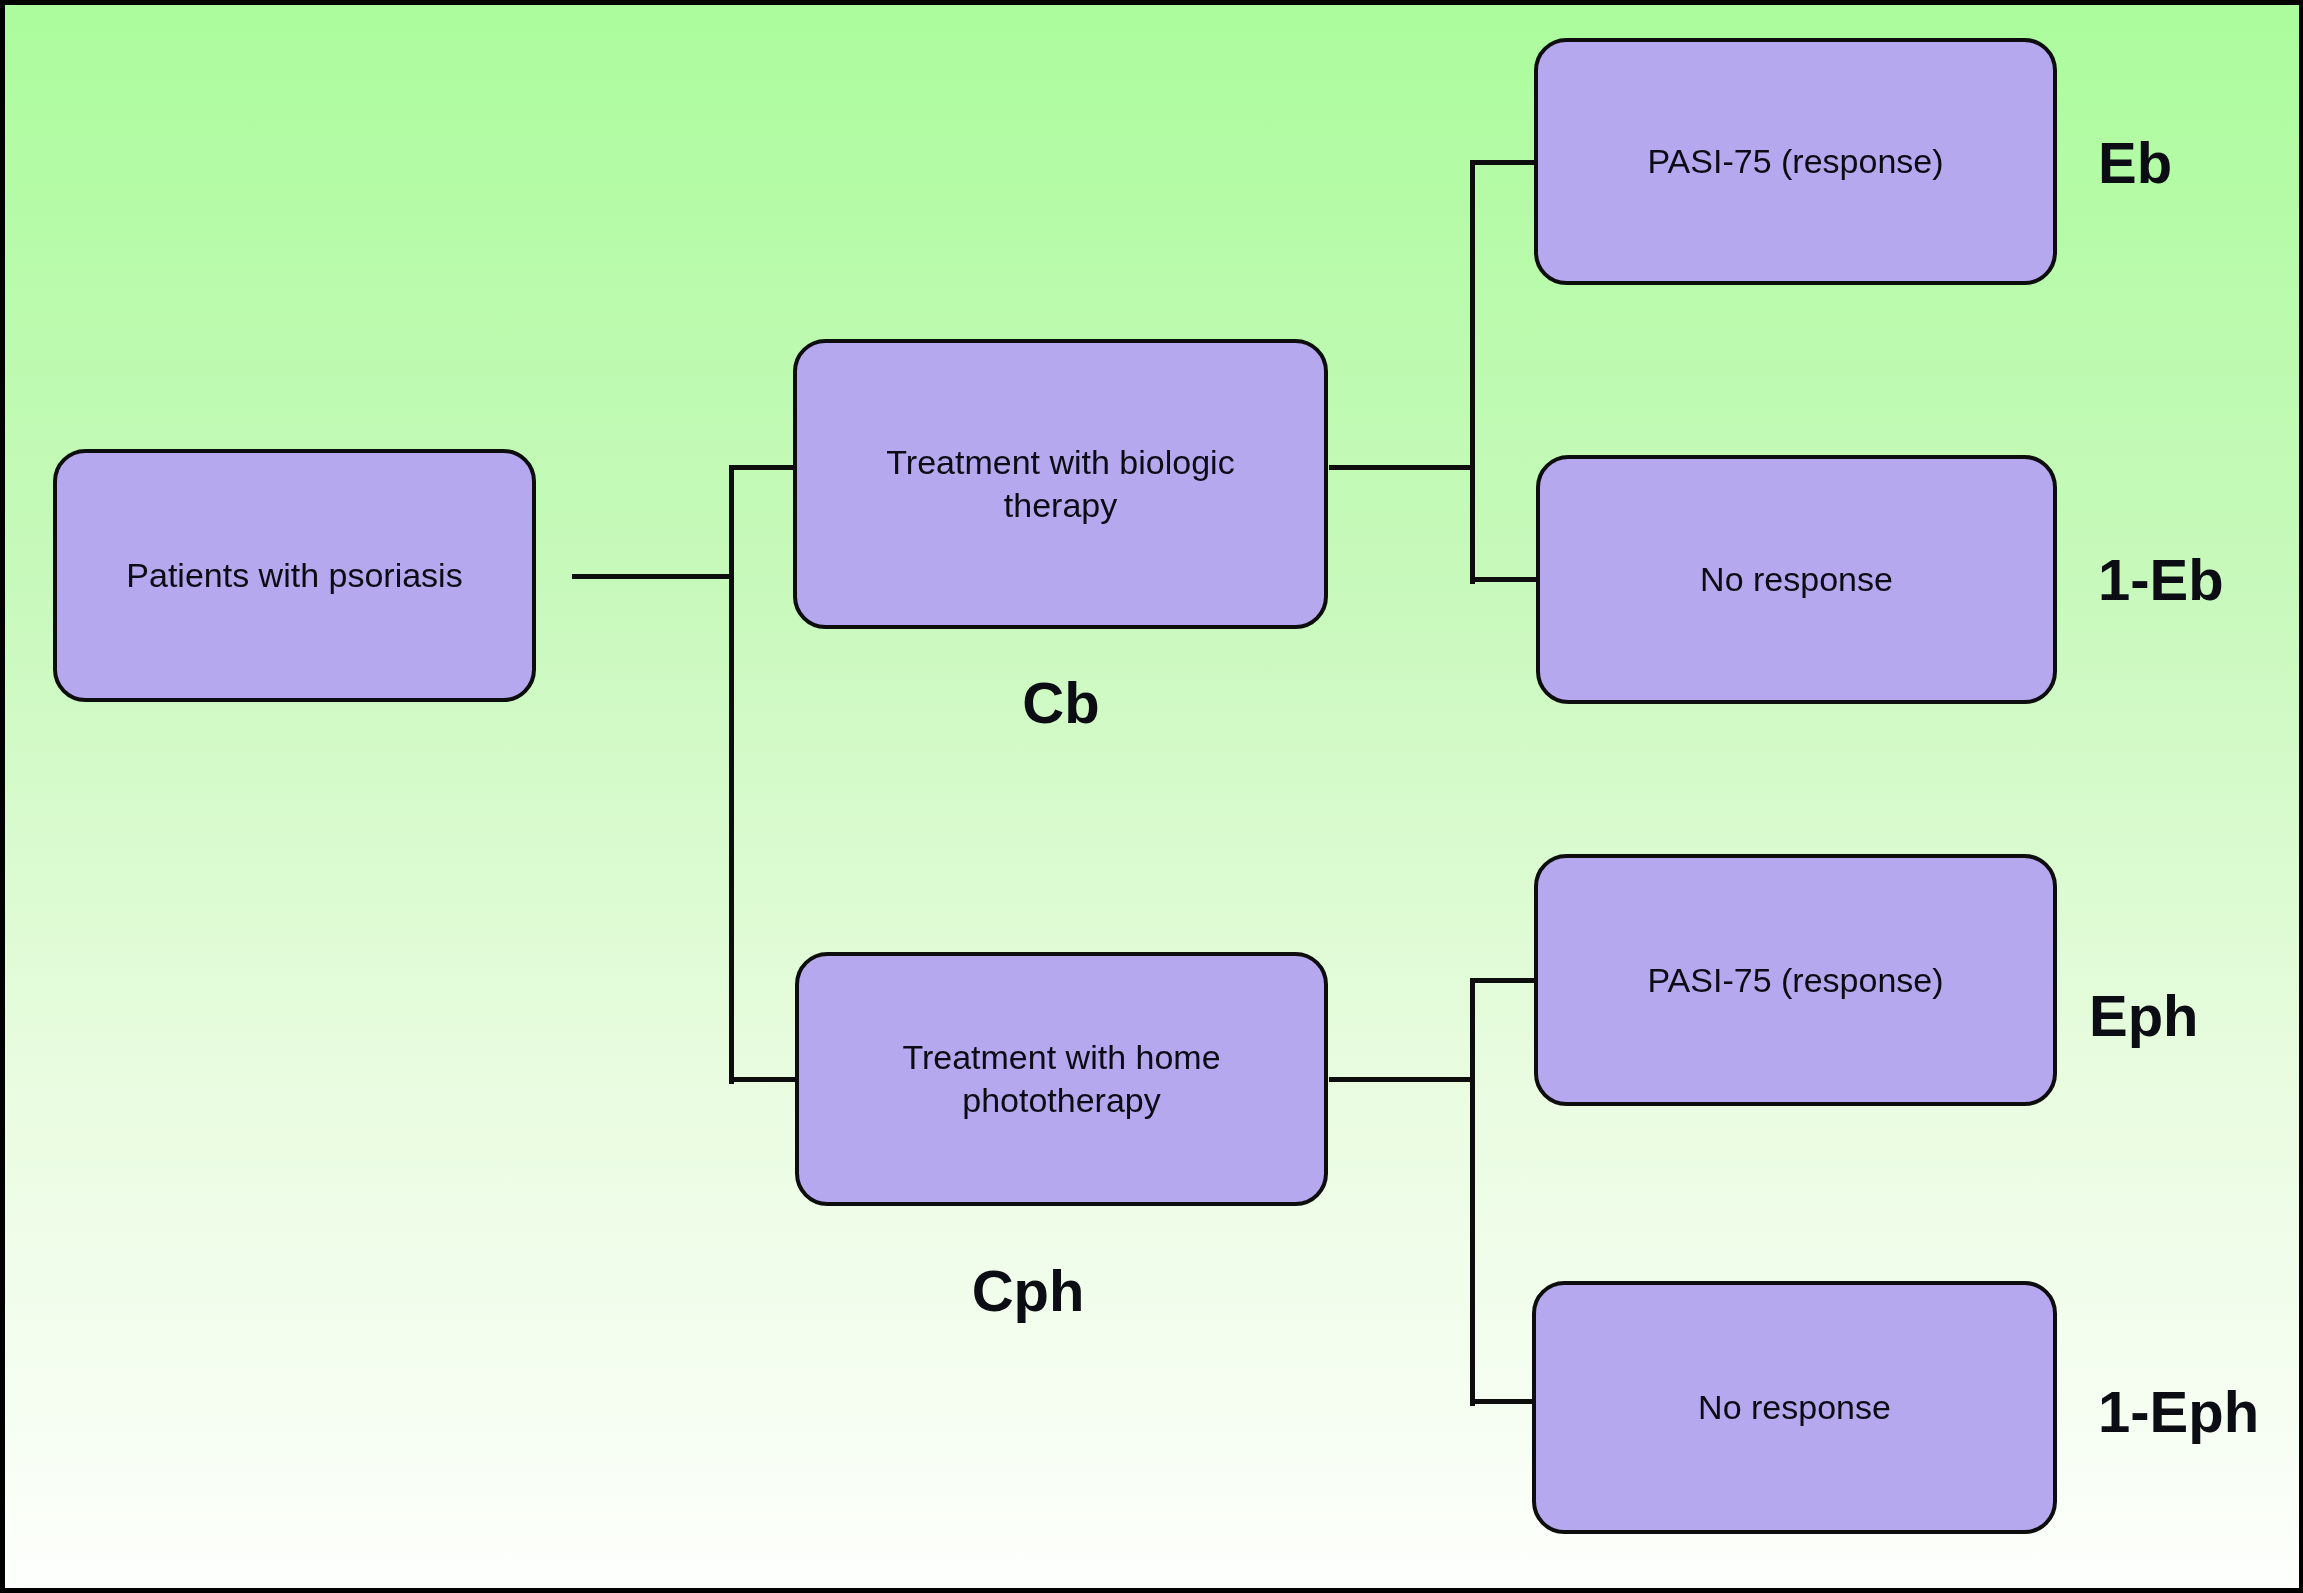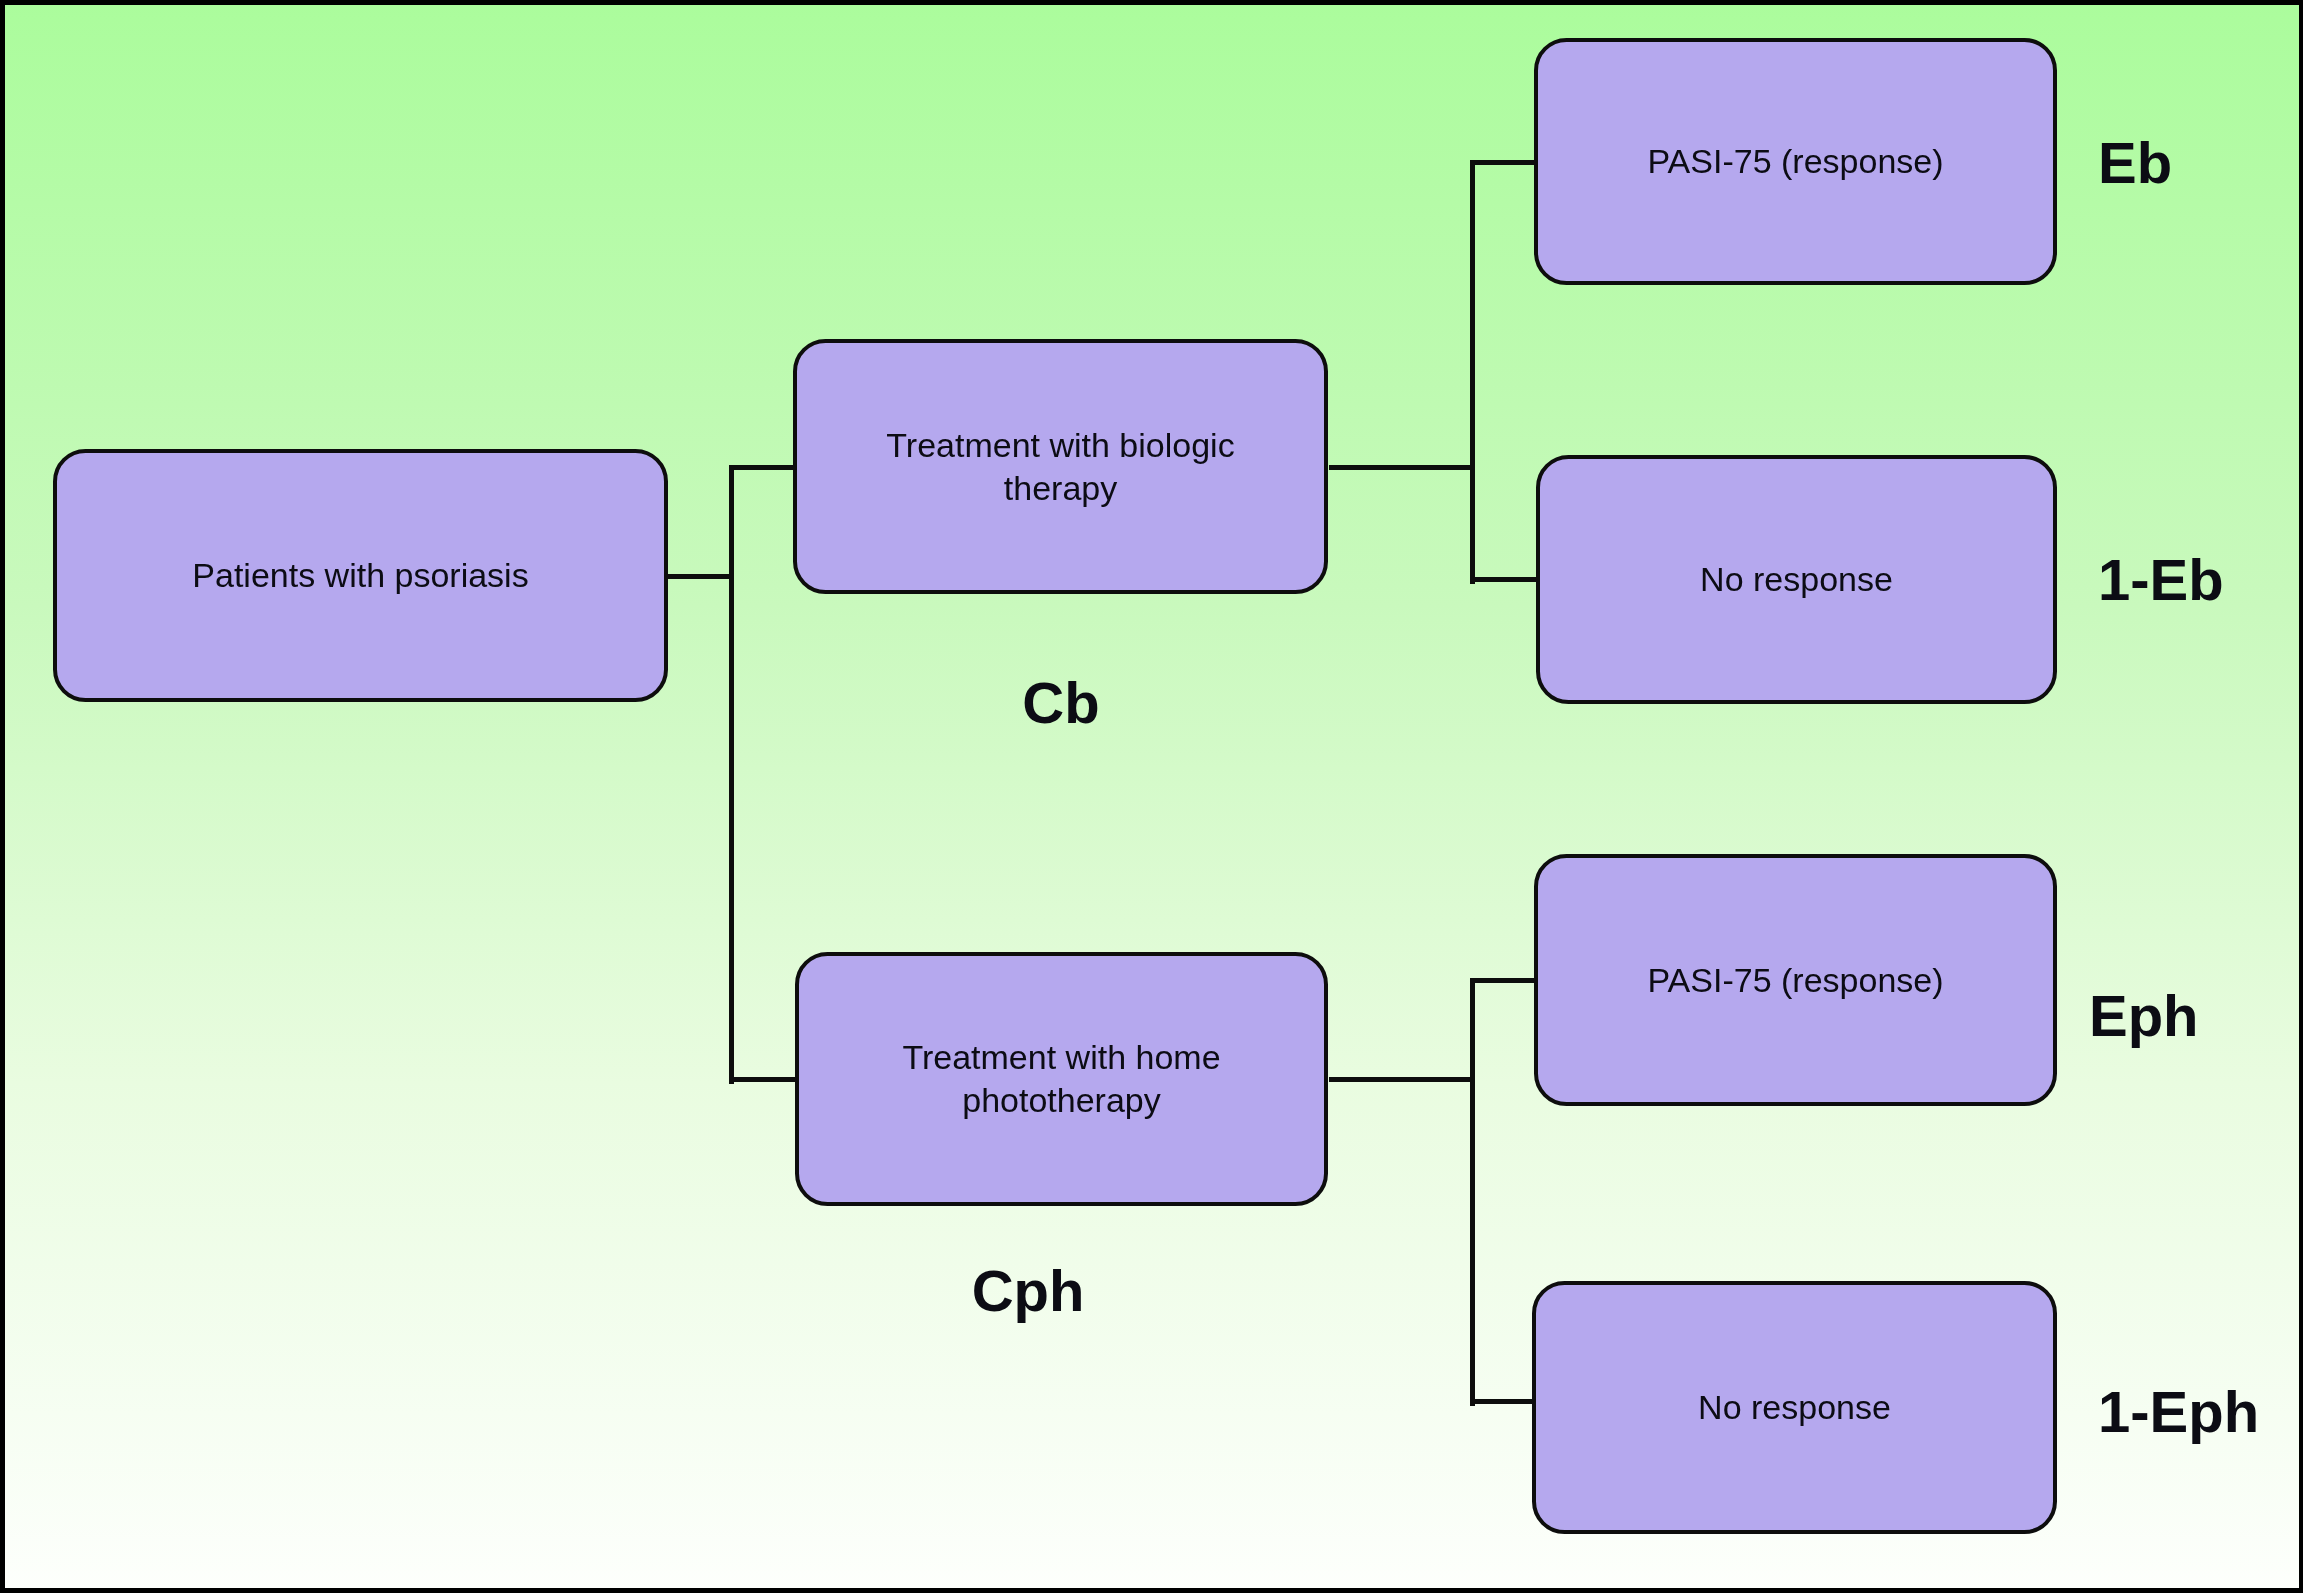--- a/index.html
+++ b/index.html
@@ -28,22 +28,22 @@
     display: flex;
     align-items: center;
     justify-content: center;
     text-align: center;
     font-size: 34px;
     line-height: 1.26;
     z-index: 2;
   }
   .node .node-label { display: block; }
   
-  #node-patients          { left:  53px; top:  449px; width: 615px; height: 253px; padding: 0 38px; }
-  #node-biologic          { left: 793px; top:  339px; width: 535px; height: 255px; padding: 0 44px; }
+  #node-patients          { left:  53px; top:  449px; width: 483px; height: 253px; padding: 0 38px; }
+  #node-biologic          { left: 793px; top:  339px; width: 535px; height: 290px; padding: 0 44px; }
   #node-phototherapy      { left: 795px; top:  952px; width: 533px; height: 254px; padding: 0 43px; text-align: center; }
   #node-pasi-b            { left:1534px; top:   38px; width: 523px; height: 247px; padding: 0 19px; }
   #node-noresp-b          { left:1536px; top:  455px; width: 521px; height: 249px; padding: 0 19px; }
   #node-pasi-ph           { left:1534px; top:  854px; width: 523px; height: 252px; padding: 0 19px; }
   #node-noresp-ph         { left:1532px; top: 1281px; width: 525px; height: 253px; padding: 0 19px; }
 
   .line {
     position: absolute;
     background: #0d0d0d;
     z-index: 1;

